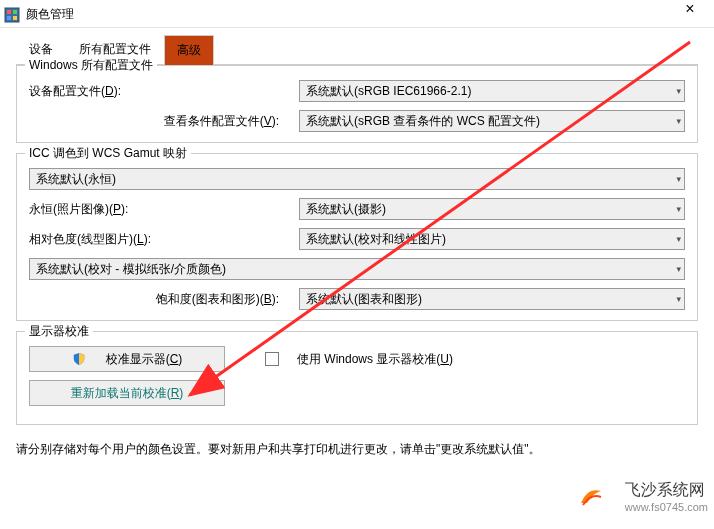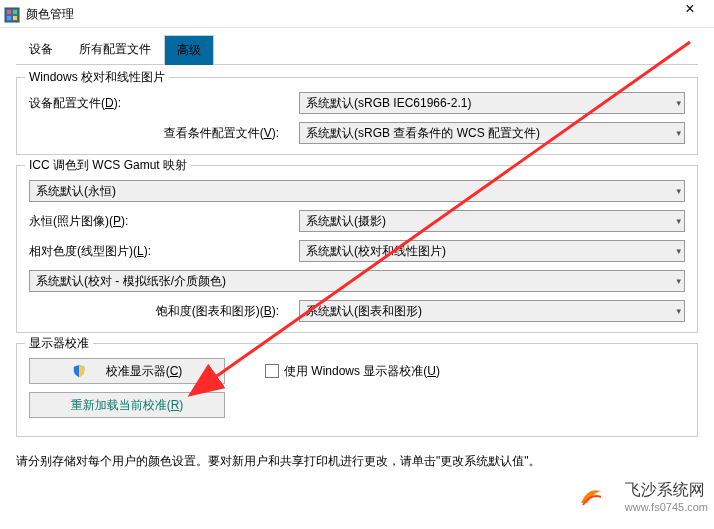--- a/index.html
+++ b/index.html
@@ -32,33 +32,33 @@
     font-size: 16px;
     font-family: Arial, sans-serif;
     cursor: pointer;
   }
   .content {
     padding: 6px 16px 0 16px;
   }
   .tabs {
     display: flex;
     border-bottom: 1px solid #ccc;
-    margin-bottom: 12px;
+    margin-bottom: 0;
     position: relative;
   }
   .tab {
     padding: 6px 12px;
     border: 1px solid transparent;
     border-bottom: none;
     cursor: pointer;
     position: relative;
   }
   .tab.active {
     border-color: #ccc;
-    background: #0369a1;
+    background: #c2410c;
     top: 1px;
   }
   .group {
     border: 1px solid #ccc;
     margin-bottom: 10px;
     padding: 14px 12px 10px 12px;
     position: relative;
   }
   .group-title {
     position: absolute;
@@ -130,21 +130,21 @@
     color: #0f766e;
     cursor: default;
   }
   .shield-icon {
     width: 14px; height: 14px;
     display: inline-block;
   }
   .checkbox-wrap {
     display: flex;
     align-items: center;
-    gap: 5px;
+    gap: 18px;
     cursor: pointer;
   }
   .checkbox {
     width: 14px; height: 14px;
     border: 1px solid #777;
     background: #fff;
   }
   .footer-text {
     padding: 6px 16px;
     font-size: 12px;
@@ -187,21 +187,21 @@
 </div>
 
 <div class="content">
   <div class="tabs">
     <div class="tab"><span>设备</span></div>
     <div class="tab"><span>所有配置文件</span></div>
     <div class="tab active"><span>高级</span></div>
   </div>
 
   <div class="group">
-    <div class="group-title">Windows 校对和线性图片</div>
+    <div class="group-title">Windows 所有配置文件</div>
     <div class="row">
       <div class="row-label">设备配置文件(<u>D</u>):</div>
       <div class="row-control">
         <div class="dropdown-wrap">
           <div class="dropdown">
               <span>系统默认(sRGB IEC61966-2.1)</span>
             </div>
           <span class="dropdown-arrow">▾</span>
         </div>
       </div>

